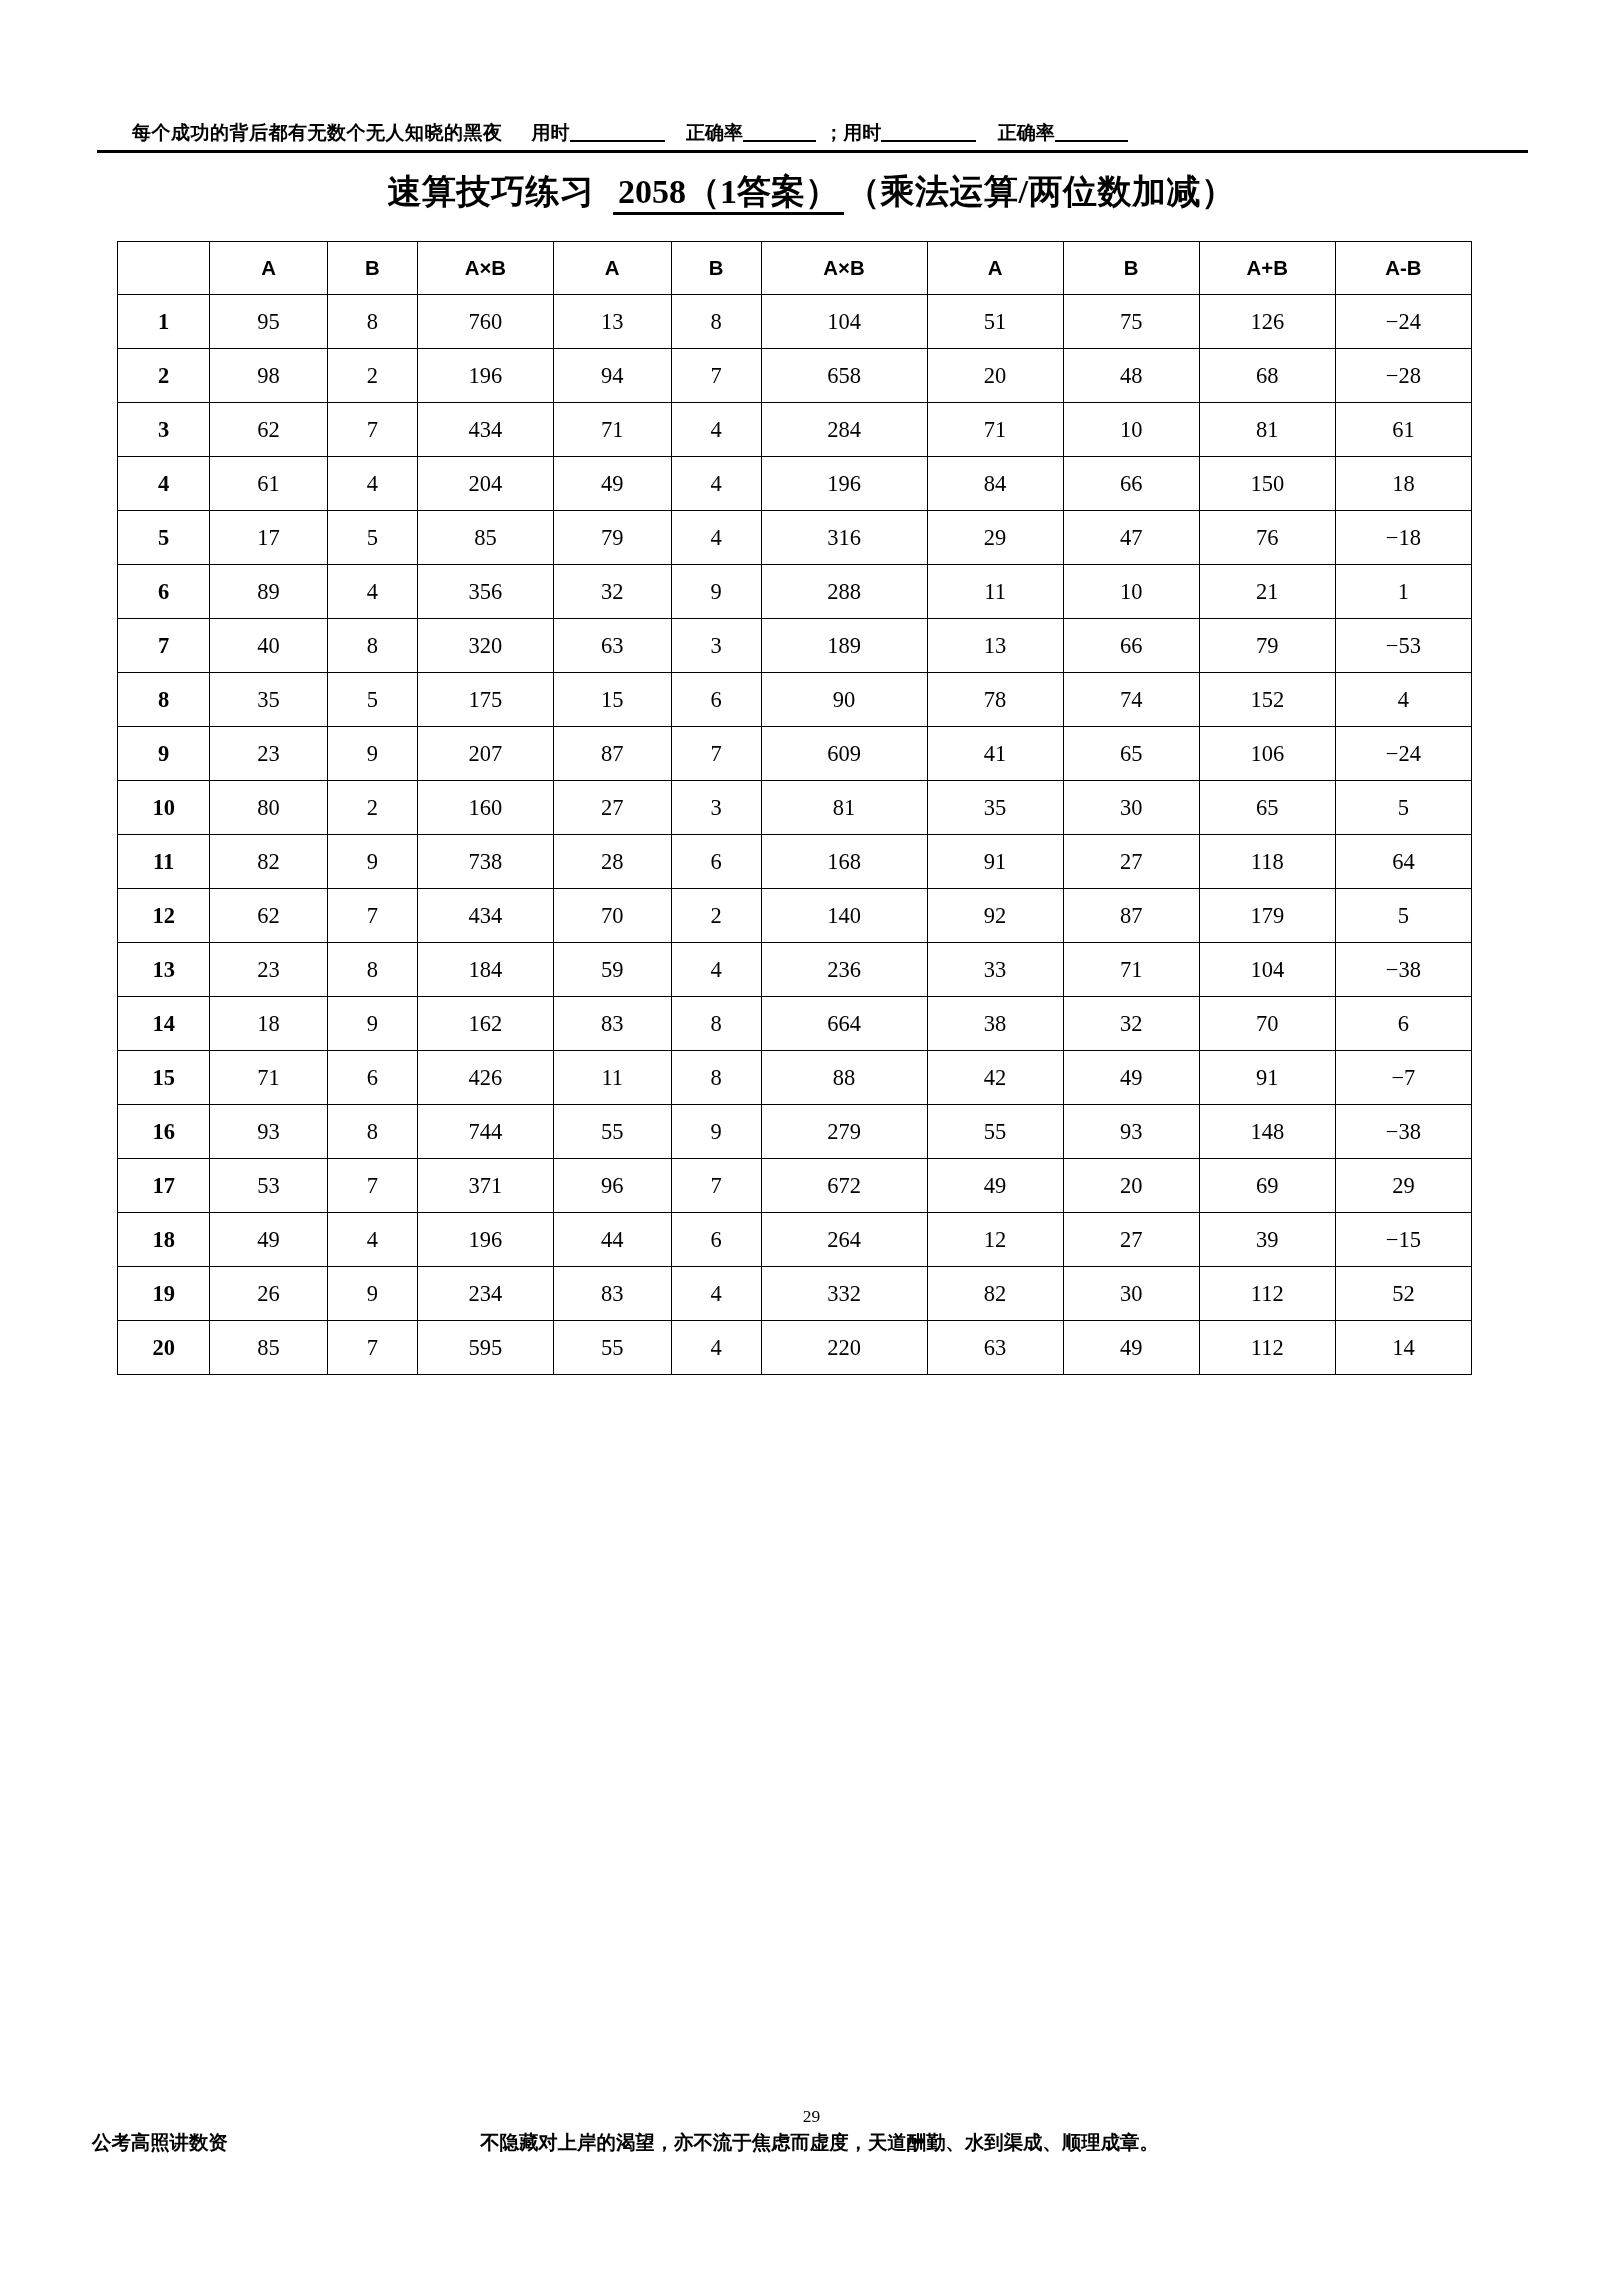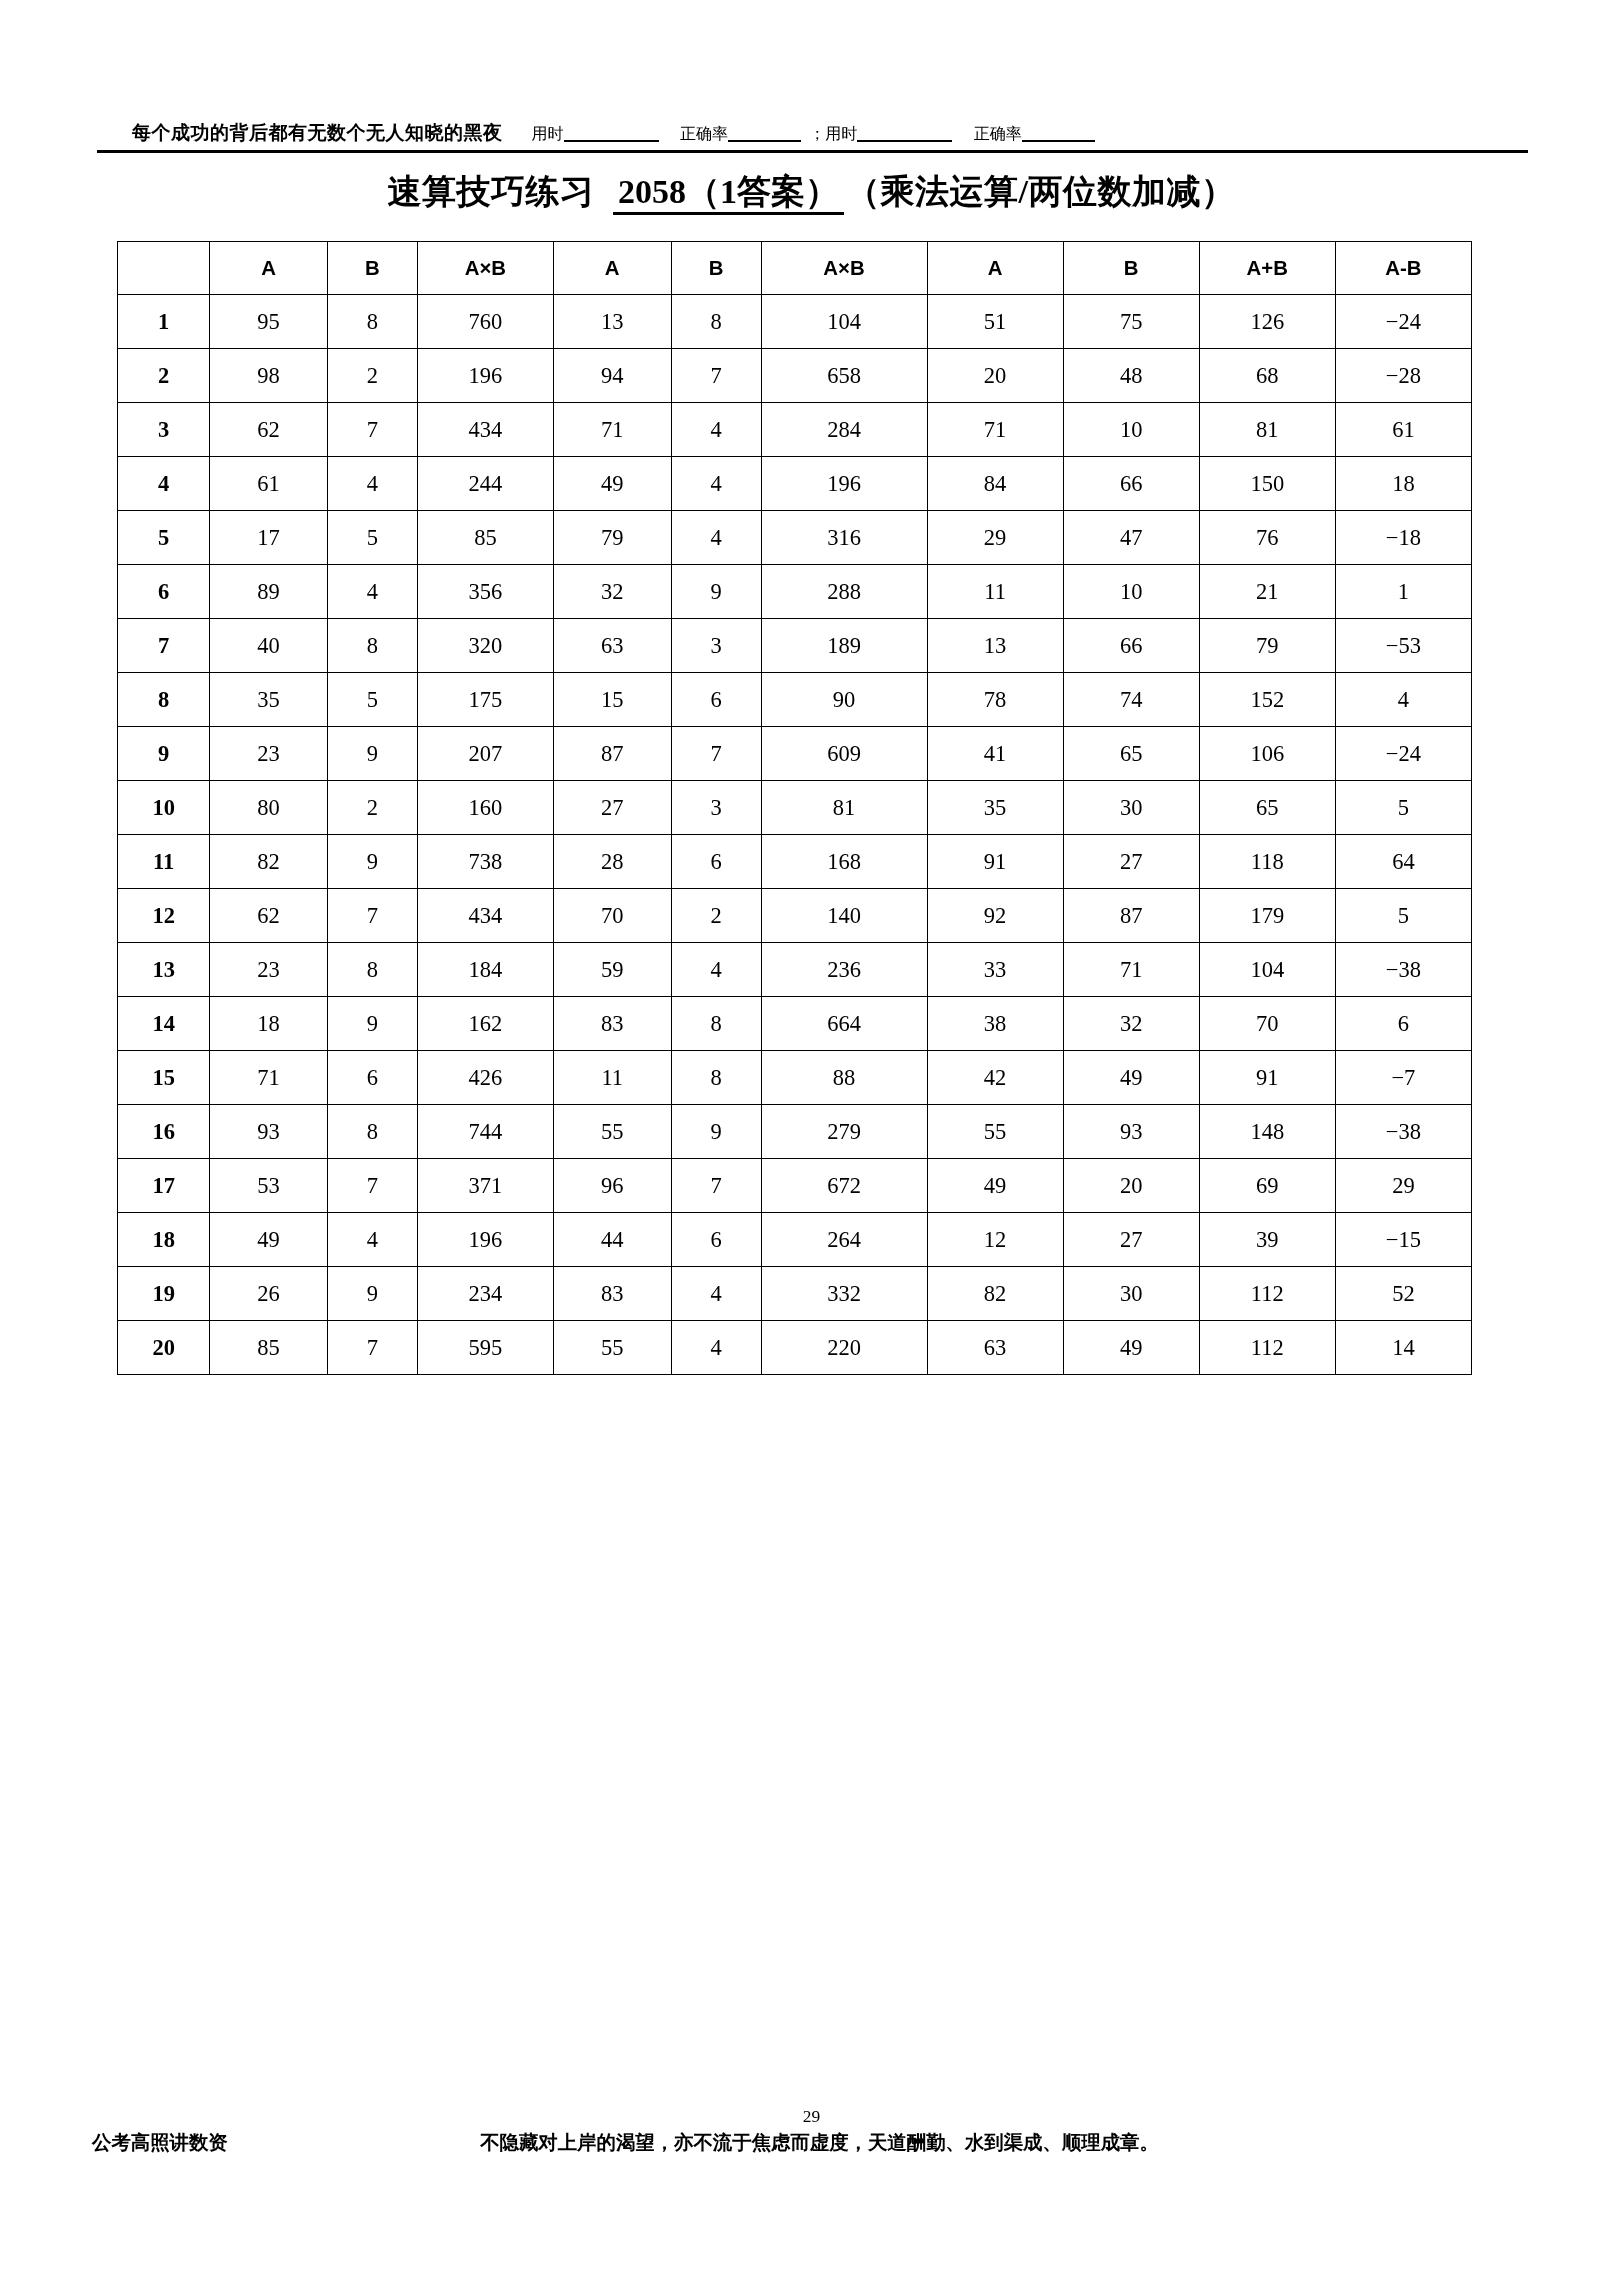--- a/index.html
+++ b/index.html
@@ -44,22 +44,22 @@
     font-family: "Liberation Serif", "DejaVu Serif", serif;
     font-weight: bold;
     font-size: 19px;
     letter-spacing: 0.5px;
     padding-left: 35px;
     line-height: 1;
     margin-top: 12px;
   }
   .hdr-label {
     font-family: "Liberation Serif", "DejaVu Serif", serif;
-    font-weight: normal;
-    font-size: 16px;
+    font-weight: bold;
+    font-size: 19px;
     line-height: 1;
     margin-top: 16px;
   }
   .hdr-gap-lg { width: 29px; }
   .hdr-gap-md { width: 21.5px; }
   .hdr-gap-sm { width: 8.2px; }
   .hdr-blank {
     display: inline-block;
     border-bottom: 2px solid #000;
     height: 16.4px;
@@ -295,21 +295,21 @@
             <td class="ans">284</td>
             <td>71</td>
             <td>10</td>
             <td class="ans">81</td>
             <td class="ans">61</td>
           </tr>
           <tr>
             <td class="idx">4</td>
             <td>61</td>
             <td>4</td>
-            <td class="ans">244</td>
+            <td class="ans">204</td>
             <td>49</td>
             <td>4</td>
             <td class="ans">196</td>
             <td>84</td>
             <td>66</td>
             <td class="ans">150</td>
             <td class="ans">18</td>
           </tr>
           <tr>
             <td class="idx">5</td>

